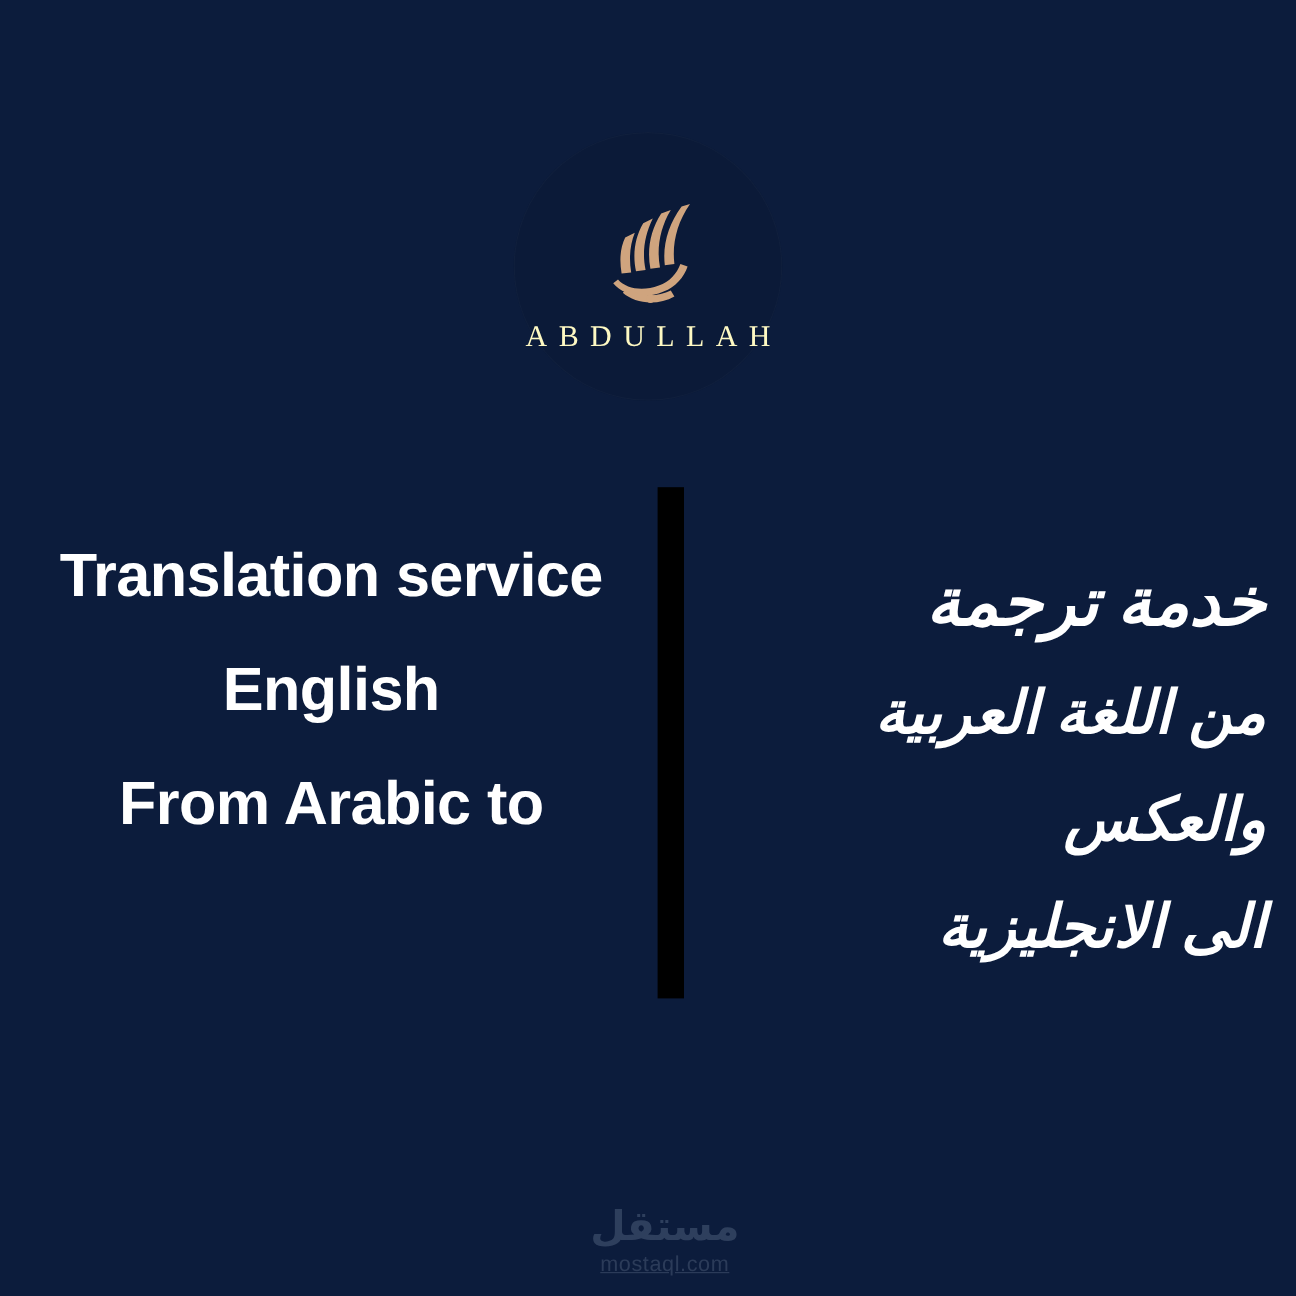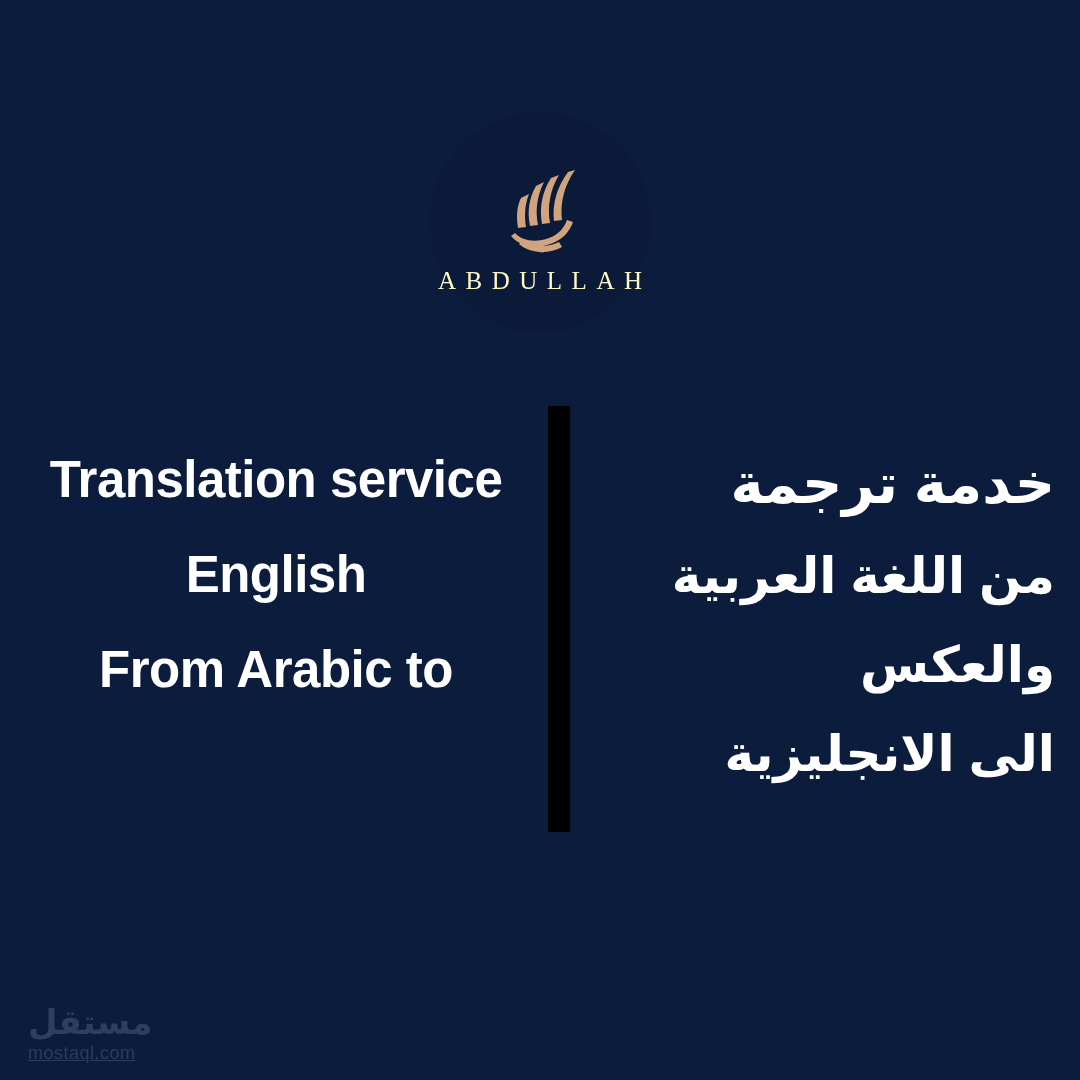--- a/index.html
+++ b/index.html
@@ -74,42 +74,43 @@
     font-weight: 700;
     line-height: 95px;
     letter-spacing: -0.5px;
     white-space: nowrap;
   }
 
   
   .ar-block {
     position: absolute;
     right: 25px;
-    top: 450px;
+    top: 468px;
     width: 470px;
     direction: rtl;
     color: #ffffff;
+    font-style: italic;
   }
   .ar-line {
     font-weight: 700;
     line-height: 1.22;
     white-space: nowrap;
   }
   .ar-line.lead { font-size: 56px; }
   .ar-line.body { font-size: 50px; margin-top: 28px; }
 
   
   .watermark {
     position: absolute;
     left: 0;
     right: 0;
     bottom: 18px;
     display: flex;
     flex-direction: column;
-    align-items: flex-start;
+    align-items: center;
     opacity: 0.62;
     padding-left: 28px;
   }
   .wm-mark-ar {
     font-size: 34px;
     font-weight: 700;
     color: #445572;
     line-height: 1;
     direction: rtl;
     letter-spacing: 1px;

